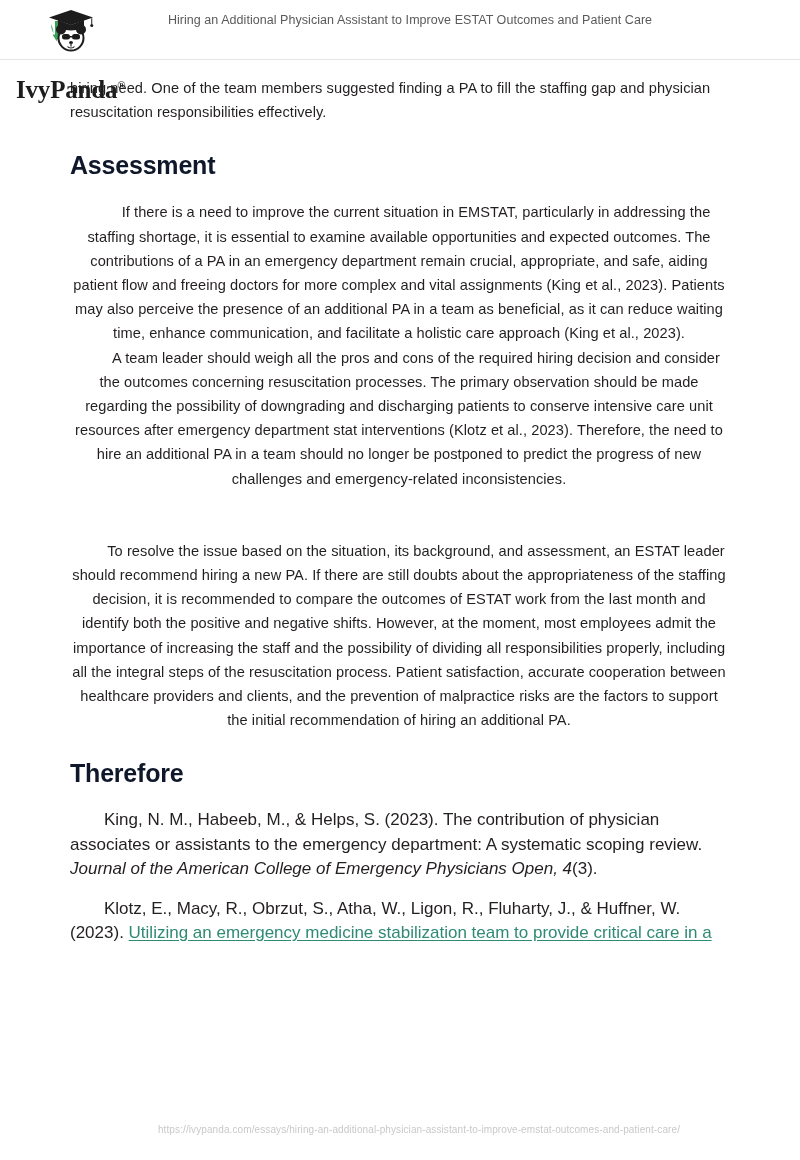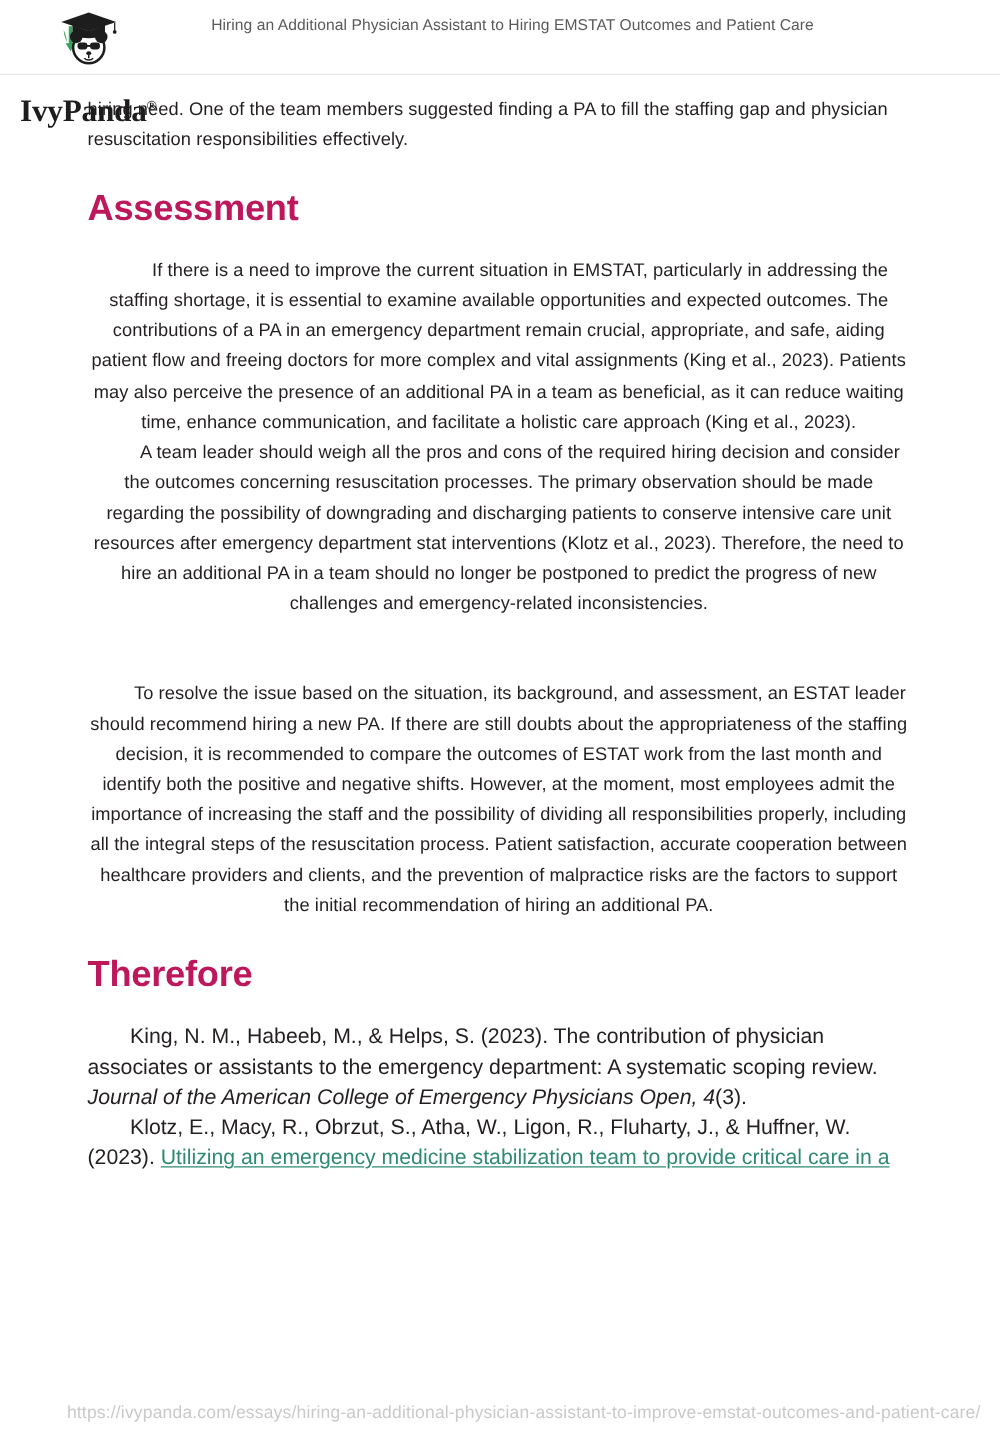--- a/index.html
+++ b/index.html
@@ -84,60 +84,60 @@
     text-align: left;
     letter-spacing: 0.005em;
   }
   .para.indent {
     text-indent: 34px;
     text-align: center;
   }
   .para + .para {
   }
   .section-head {
-    font-size: 29px;
+    font-size: 25px;
     font-weight: 700;
-    color: #be185d;
+    color: #0f172a;
     margin: 0;
     line-height: 1.12;
     letter-spacing: -0.2px;
   }
 
   .gap-top-first   { height: 16px; }
   .gap-before-head { height: 27px; }
   .gap-after-head  { height: 21px; }
 
   .ref-entry {
     font-size: 17px;
     line-height: 24.2px;
     color: #231f20;
     margin: 0;
     text-indent: 34px;
   }
-  .ref-entry + .ref-entry { margin-top: 0; }
+  .ref-entry + .ref-entry { margin-top: 16px; }
   .ital { font-style: italic; }
   .reflink {
     color: #2f8a73;
     text-decoration: underline;
     text-underline-offset: 2px;
   }
 
   
   .site-footer {
     position: absolute;
     left: 0;
     right: 0;
     bottom: 0;
     height: 62px;
     display: flex;
     align-items: center;
     justify-content: center;
   }
   .footer-url {
-    font-size: 14px;
+    font-size: 10px;
     color: #c9c9c9;
     letter-spacing: 0.01em;
     white-space: nowrap;
     text-align: center;
     padding-left: 38px;
   }
 </style>
 </head>
 <body>
 
@@ -177,21 +177,21 @@
           <g fill="#1d1d1d">
             <ellipse cx="48" cy="71" rx="4" ry="3"></ellipse>
             <path d="M48 74 L48 79" stroke="#1d1d1d" stroke-width="2.4" fill="none"></path>
             <path d="M41 79 C44 83 52 83 55 79" stroke="#1d1d1d" stroke-width="2.4" fill="none"></path>
           </g>
         </svg>
       </span>
       <span class="brand-name"><span>IvyPanda</span><span class="reg">®</span></span>
     </div>
 
-    <div class="header-title">Hiring an Additional Physician Assistant to Hiring EMSTAT Outcomes and Patient Care</div>
+    <div class="header-title">Hiring an Additional Physician Assistant to Improve ESTAT Outcomes and Patient Care</div>
   </div>
 
   <div class="content">
 
     <div class="gap-top-first"></div>
 
     <p class="para">hiring need. One of the team members suggested finding a PA to fill the staffing gap and physician resuscitation responsibilities effectively.</p>
 
     <div class="gap-before-head"></div>
     <h2 class="section-head">Assessment</h2>

